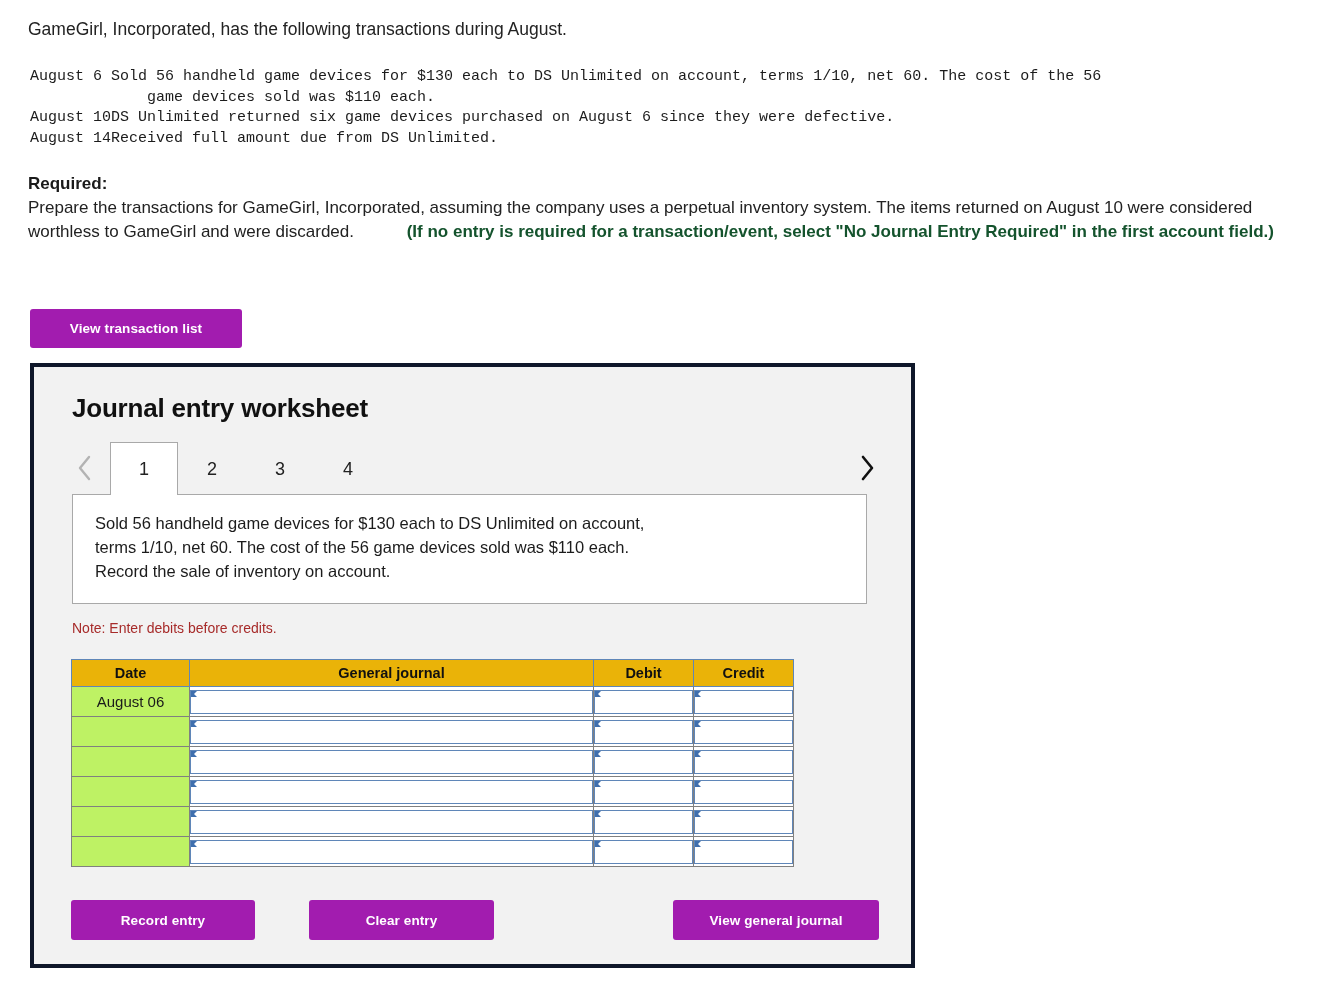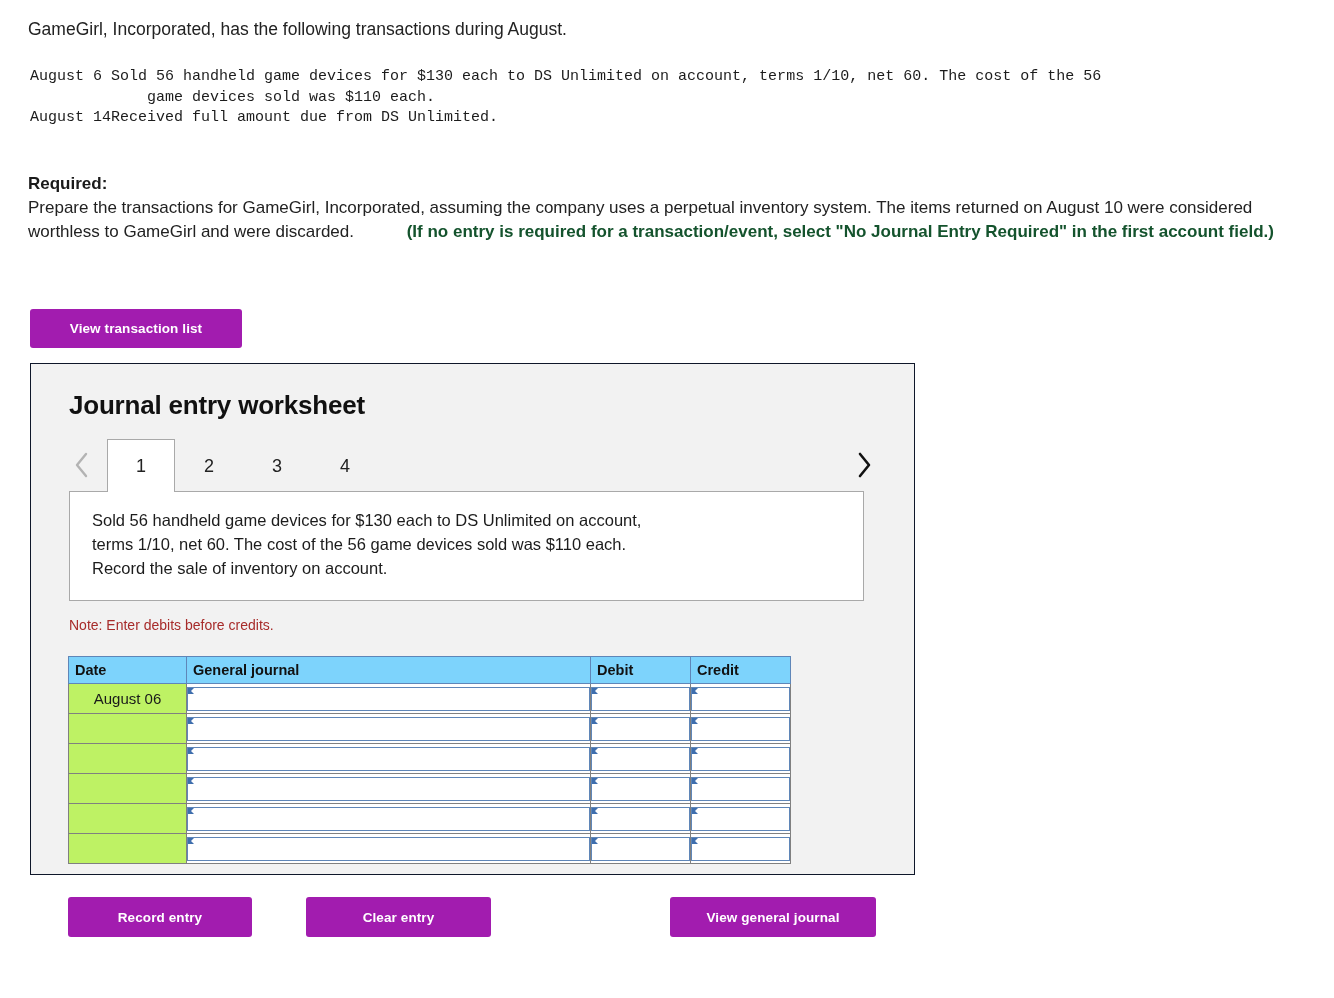--- a/index.html
+++ b/index.html
@@ -101,23 +101,23 @@
     width: 212px;
     height: 39px;
   }
 
   
   .worksheet {
     position: absolute;
     left: 30px;
     top: 363px;
     width: 885px;
-    height: 512px;
+    height: 605px;
     background: #F2F2F2;
-    border: 1px solid #0f172a;
+    border: 4px solid #0f172a;
   }
 
   .ws-title {
     position: absolute;
     left: 38px;
     top: 26px;
     font-size: 26px;
     font-weight: bold;
     color: #111;
     letter-spacing: -.2px;
@@ -212,28 +212,28 @@
     left: 37px;
     top: 292px;
     width: 722px;
   }
   table.jt {
     border-collapse: collapse;
     width: 722px;
     table-layout: fixed;
   }
   table.jt th {
-    background: #7dd3fc;
+    background: #eab308;
     border: 1px solid #5f86b8;
     color: #111;
     font-size: 14.5px;
     font-weight: bold;
     height: 27px;
     padding: 0 6px;
-    text-align: left;
+    text-align: center;
   }
   table.jt td {
     border: 1px solid #808080;
     padding: 0;
     height: 30px;
     vertical-align: middle;
   }
   td.c-date {
     text-align: center;
     font-size: 15px;
@@ -310,20 +310,24 @@
 <div class="page">
 
   <div class="intro">GameGirl, Incorporated, has the following transactions during August.</div>
 
   <table class="txn-table">
     <tbody>
       <tr>
         <td class="txn-date">August 6</td>
         <td class="txn-desc">Sold 56 handheld game devices for $130 each to DS Unlimited on account, terms 1/10, net 60. The cost of the 56
     game devices sold was $110 each.</td>
+      </tr>
+      <tr>
+        <td class="txn-date">August 10</td>
+        <td class="txn-desc">DS Unlimited returned six game devices purchased on August 6 since they were defective.</td>
       </tr>
       <tr>
         <td class="txn-date">August 14</td>
         <td class="txn-desc">Received full amount due from DS Unlimited.</td>
       </tr>
     </tbody>
   </table>
 
   <div class="required-wrap">
     <span class="required-label">Required:</span>

